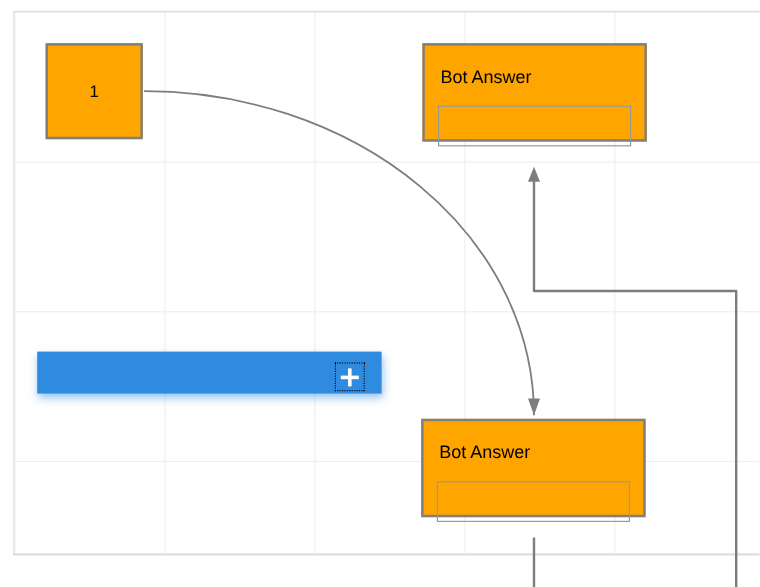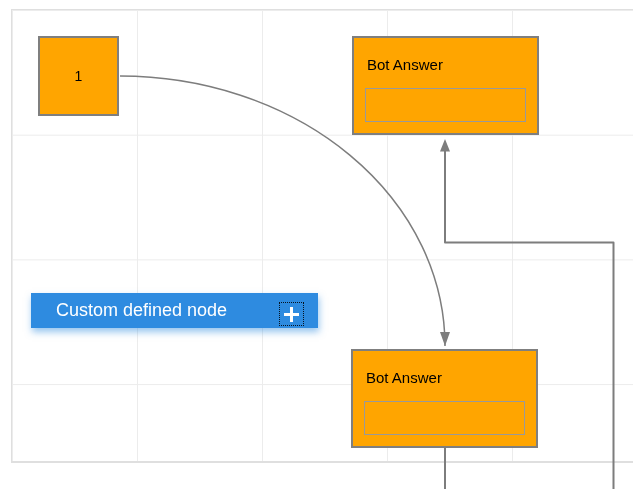--- a/index.html
+++ b/index.html
@@ -56,21 +56,21 @@
     background:var(--node-fill);
     border:2px solid var(--node-border);
     color:var(--node-text);
     z-index:2;
   }
   .node-square{
     left:38px; top:36px; width:81px; height:80px;
     display:flex; align-items:center; justify-content:center;
     font-size:14px;
   }
-  .node-bot{ width:187px; height:99px; }
+  .node-bot{ width:187px; height:82px; }
   .node-bot.top{ left:352px; top:36px; }
   .node-bot.bottom{ left:351px; top:349px; }
   .bot-title{
     position:absolute; left:13px; top:18px;
     font-size:15px; line-height:18px;
     white-space:nowrap;
   }
   .bot-input{
     position:absolute; left:11px; top:50px;
     width:161px; height:34px;
@@ -127,18 +127,17 @@
   <div class="bot-title">Bot Answer</div>
   <div class="bot-input"></div>
 </div>
 
 <div class="node node-bot bottom">
   <div class="bot-title">Bot Answer</div>
   <div class="bot-input"></div>
 </div>
 
 <div class="custom-node">
-  <span class="custom-label">Custom defined node</span>
   <span class="plus-box">
     <span class="bar v"></span>
     <span class="bar h"></span>
   </span>
 </div>
 
 </body></html>

